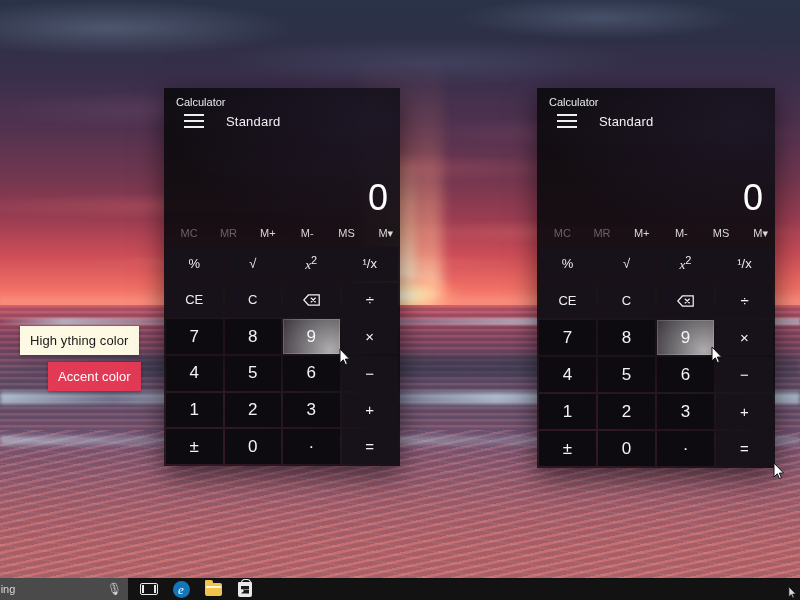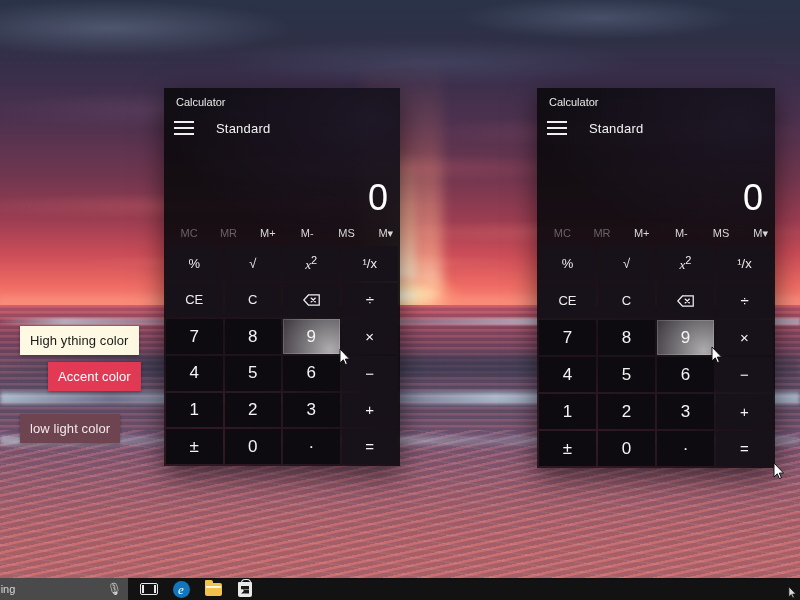--- a/index.html
+++ b/index.html
@@ -227,23 +227,22 @@
     z-index: 2;
     color: #e9e9e9;
     font-size: 11px;
     padding: 8px 0 0 12px;
     height: 26px;
   }
   .calc-nav {
     position: relative;
     z-index: 2;
     display: flex;
-    align-items: center;
     height: 28px;
-    padding-left: 10px;
+    padding-left: 20px;
   }
   .hamburger {
     width: 20px;
     height: 14px;
     display: flex;
     flex-direction: column;
     justify-content: space-between;
     cursor: pointer;
   }
   .hamburger span {
@@ -485,23 +484,20 @@
     </div>
     <div class="wp-shore-foam"></div>
   </div>
 
   <div class="swatch" id="swatch-high" style="background: rgb(253, 249, 226); color: rgb(26, 26, 26);">
     <span>High ything color</span>
   </div>
   <div class="swatch" id="swatch-accent" style="background: rgb(226, 58, 85); color: rgb(255, 255, 255);">
     <span>Accent color</span>
   </div>
-  <div class="swatch" id="swatch-low" style="background: rgb(110, 68, 80); color: rgb(242, 234, 236);">
-    <span>low light color</span>
-  </div>
 
   <div class="calc" id="calc-1">
     <div class="calc-tint"></div>
     <div class="calc-title">
       <span>Calculator</span>
     </div>
     <div class="calc-nav">
       <div class="hamburger">
         <span></span>
         <span></span>

